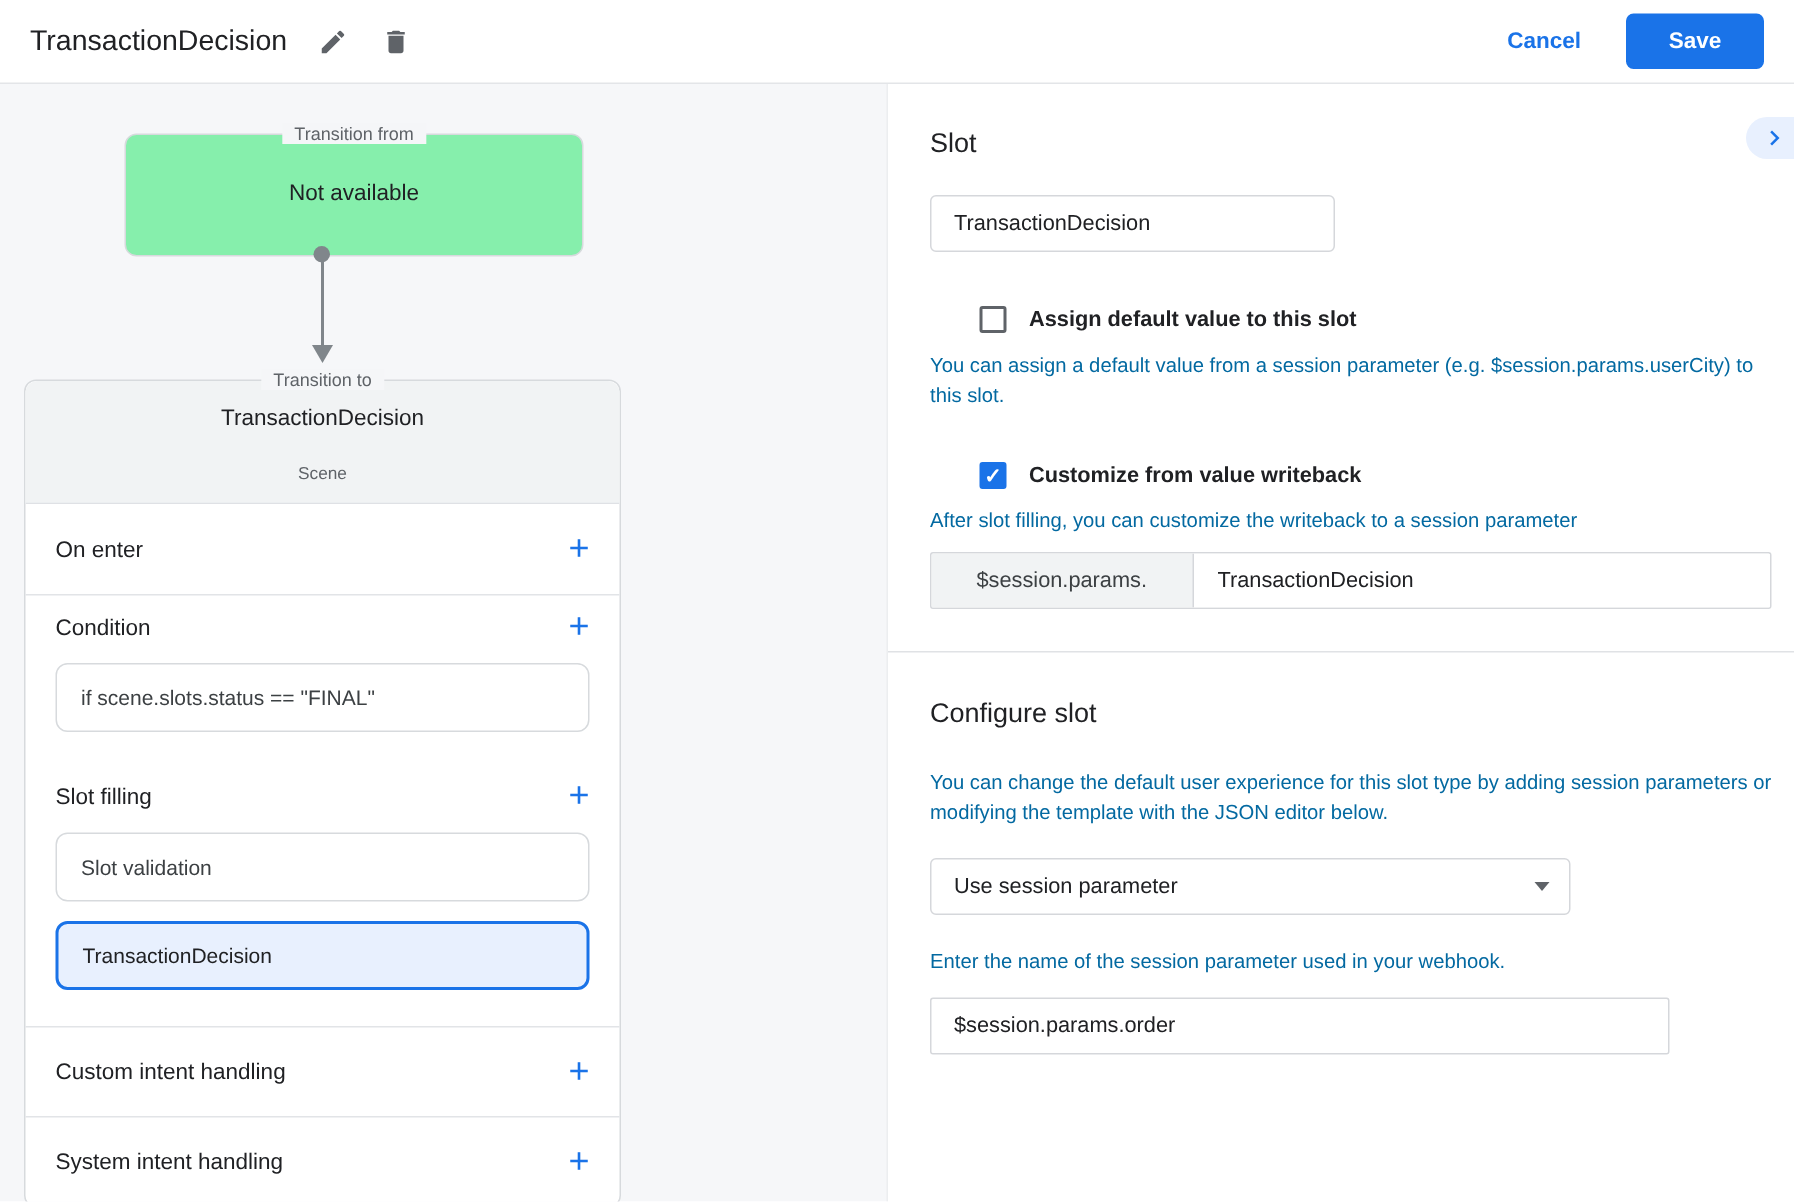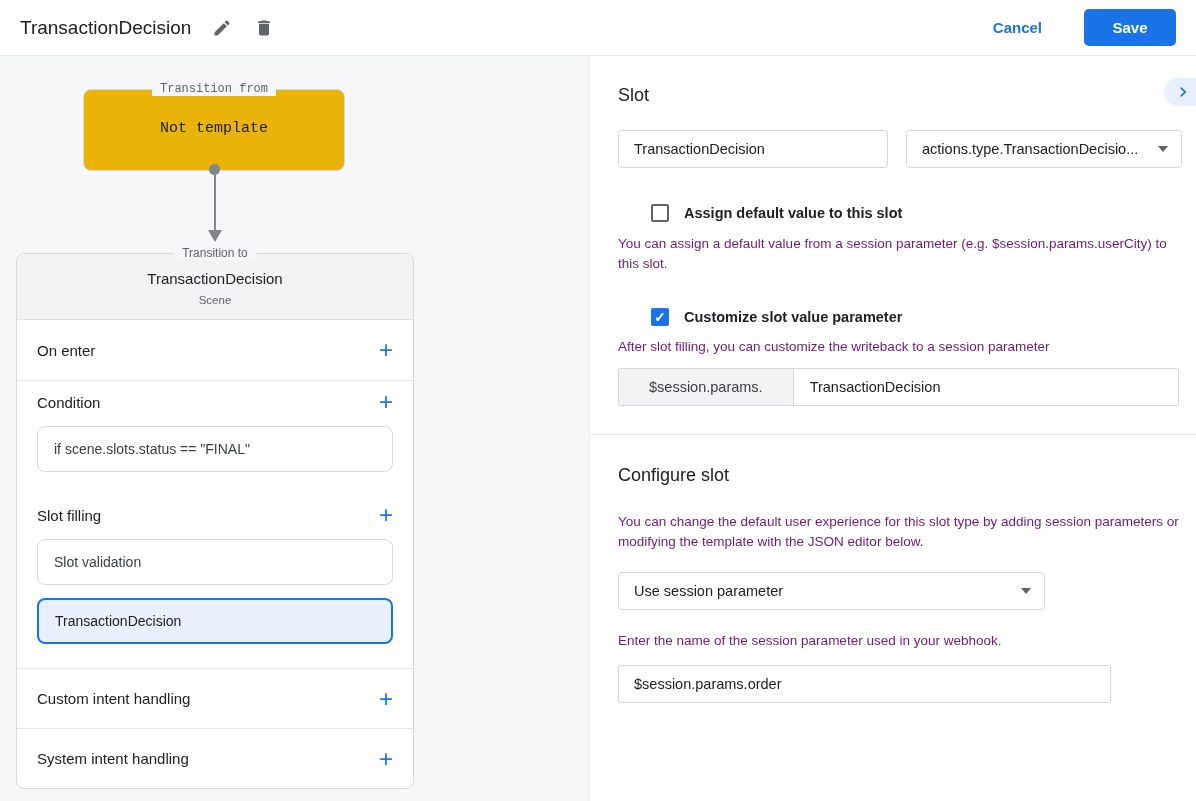--- a/index.html
+++ b/index.html
@@ -7,50 +7,50 @@
     font-family:"Liberation Sans", sans-serif; color:#202124; }
 
   
   .topbar { height:56px; display:flex; align-items:center; padding:0 20px;
     border-bottom:1px solid #e3e5e8; background:#fff; }
   .topbar-title { font-size:19px; color:#202124; }
   .topbar-icons { display:flex; align-items:center; gap:20px; margin-left:20px; }
   .icon-btn { width:22px; height:22px; display:flex; align-items:center; justify-content:center;
     cursor:pointer; background:none; border:none; }
   .icon-btn svg { fill:#5f6368; }
-  .topbar-actions { margin-left:auto; display:flex; align-items:center; gap:42px; }
+  .topbar-actions { margin-left:auto; display:flex; align-items:center; gap:30px; }
   .cancel-link { color:#1a73e8; font-size:15px; font-weight:600; cursor:pointer; background:none; border:none;
     font-family:"Liberation Sans", sans-serif; }
   .save-btn { background:#1a73e8; color:#fff; font-size:15px; font-weight:600; border:none;
     border-radius:5px; width:92px; height:37px; cursor:pointer; font-family:"Liberation Sans", sans-serif; }
 
   
   .main { display:flex; height:745px; }
 
   
   .canvas { position:relative; width:592px; background:#f6f7f9; border-right:1px solid #eceef0; }
 
-  .from-box { position:absolute; left:83px; top:33px; width:262px; height:82px;
-    background:#eab308; border:1px solid #d7dadd; border-radius:8px;font-family:Liberation Mono, monospace; }
+  .from-box { position:absolute; left:83px; top:33px; width:306px; height:82px;
+    background:#86efac; border:1px solid #d7dadd; border-radius:8px; }
   .fieldset-label { position:absolute; top:-8px; left:50%; transform:translateX(-50%);
     font-size:12px; color:#5f6368; background:#f5f6f8; padding:0 8px; white-space:nowrap; }
   .from-content { display:flex; justify-content:center; padding-top:30px; font-size:15px; color:#202124; }
 
   .arrow { position:absolute; left:207px; top:108px; width:15px; height:78px; }
   .arrow-dot { position:absolute; left:2px; top:0; width:11px; height:11px; border-radius:50%; background:#80868b; }
   .arrow-line { position:absolute; left:6.5px; top:6px; width:2px; height:60px; background:#80868b; }
   .arrow-head { position:absolute; left:0.5px; top:66px; width:0; height:0;
     border-left:7px solid transparent; border-right:7px solid transparent; border-top:12px solid #80868b; }
 
   .scene-card { position:absolute; left:16px; top:197px; width:398px;
     background:#fff; border:1px solid #d7dadd; border-radius:8px; }
   .scene-header { background:#f1f3f4; border-bottom:1px solid #dfe1e5; border-radius:8px 8px 0 0;
     text-align:center; padding:16px 0 13px; }
   .scene-title { font-size:15px; color:#202124; }
-  .scene-subtitle { font-size:11.5px; color:#5f6368; margin-top:7px;text-align:center; }
+  .scene-subtitle { font-size:11.5px; color:#5f6368; margin-top:23px;text-align:center; }
 
   .card-row { display:flex; align-items:center; justify-content:space-between;
     height:60px; padding:0 20px; cursor:pointer; }
   .card-row + .card-section, .card-section + .card-row, .card-row + .card-row { border-top:1px solid #e2e4e7; }
   .row-label { font-size:15px; color:#202124; }
   .plus { color:#1a73e8; font-size:24px; font-weight:400; line-height:20px; cursor:pointer; }
 
   .card-section { padding:6px 20px 0; }
   .section-head { display:flex; align-items:center; justify-content:space-between; height:30px; }
   .inner-box { margin-top:9px; height:46px; border:1px solid #d7dadd; border-radius:8px;
@@ -79,21 +79,21 @@
   .tri-down { width:0; height:0; border-left:5px solid transparent; border-right:5px solid transparent;
     border-top:6px solid #5f6368; }
 
   .checkbox-row { display:flex; align-items:center; margin-top:36px; cursor:pointer;padding-left:33px; }
   .checkbox-row.second { margin-top:34px; }
   .checkbox { width:18px; height:18px; border:2px solid #5f6368; border-radius:2px; background:#fff; flex:none; }
   .checkbox.checked { border-color:#1a73e8; background:#1a73e8; color:#fff; font-size:14px; font-weight:700;
     display:flex; align-items:center; justify-content:center; line-height:1; }
   .checkbox-label { margin-left:15px; font-size:14.5px; font-weight:700; color:#202124; }
 
-  .helper-text { margin-top:12px; font-size:13.5px; line-height:20px; color:#701a75; max-width:562px; }
+  .helper-text { margin-top:12px; font-size:13.5px; line-height:20px; color:#0369a1; max-width:562px; }
   .helper-text.tight { margin-top:11px; }
 
   .prefix-input { display:flex; margin-top:11px; width:561px; height:38px;
     border:1px solid #d5d7db; border-radius:2px; overflow:hidden; }
   .prefix { background:#f1f3f4; border-right:1px solid #d5d7db; display:flex; align-items:center;
     padding:0 30px; font-size:14.5px; color:#3c4043; flex:none; }
   .prefix-value { border:none; flex:1; padding:0 16px; font-size:14.5px; color:#202124;
     font-family:"Liberation Sans", sans-serif; outline:none; }
 
   .panel-divider { border:none; border-top:1px solid #e0e2e5; margin:28px -14px 0 -28px; }
@@ -126,21 +126,21 @@
     <button class="save-btn">Save</button>
   </span>
 </div>
 
 <div class="main">
 
   <div class="canvas">
 
     <div class="from-box">
       <span class="fieldset-label">Transition from</span>
-      <div class="from-content">Not template</div>
+      <div class="from-content">Not available</div>
     </div>
 
     <div class="arrow">
       <span class="arrow-dot"></span>
       <span class="arrow-line"></span>
       <span class="arrow-head"></span>
     </div>
 
     <div class="scene-card">
       <span class="fieldset-label">Transition to</span>
@@ -189,35 +189,31 @@
     <button class="panel-nav-btn">
       <svg width="20" height="20" viewBox="0 0 24 24">
           <path d="M10 6L8.59 7.41 13.17 12l-4.58 4.59L10 18l6-6z"></path>
         </svg>
     </button>
 
     <h2 class="panel-heading">Slot</h2>
 
     <div class="fields-row">
       <input class="text-input slot-name-input" type="text" value="TransactionDecision" style="">
-      <div class="dropdown slot-type-dropdown">
-        <span>actions.type.TransactionDecisio...</span>
-        <span class="tri-down"></span>
-      </div>
     </div>
 
     <div class="checkbox-row">
       <span class="checkbox"></span>
       <span class="checkbox-label">Assign default value to this slot</span>
     </div>
     <p class="helper-text">You can assign a default value from a session parameter (e.g. $session.params.userCity) to this slot.</p>
 
     <div class="checkbox-row second">
       <span class="checkbox checked">✓</span>
-      <span class="checkbox-label">Customize slot value parameter</span>
+      <span class="checkbox-label">Customize from value writeback</span>
     </div>
     <p class="helper-text tight">After slot filling, you can customize the writeback to a session parameter</p>
 
     <div class="prefix-input">
       <span class="prefix">$session.params.</span>
       <input class="prefix-value" type="text" value="TransactionDecision" style="">
     </div>
 
     <hr class="panel-divider">
 

